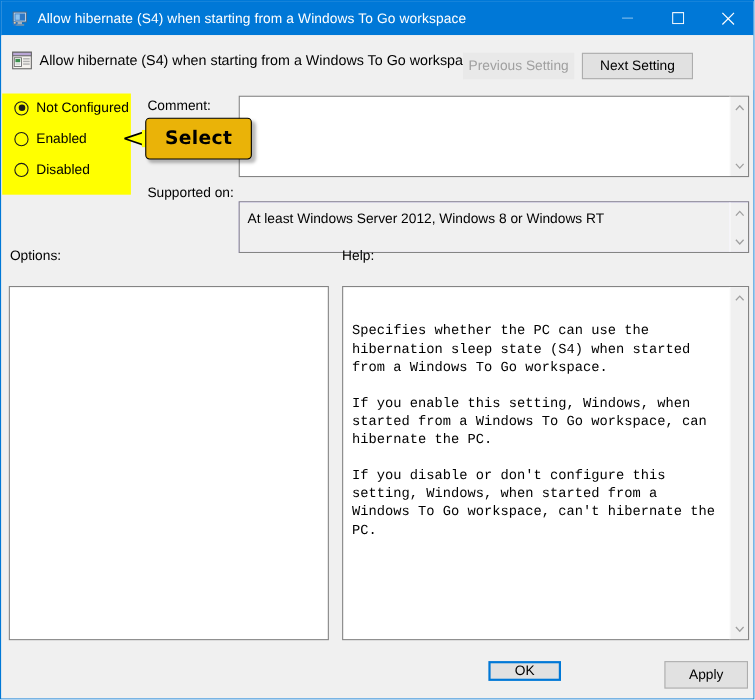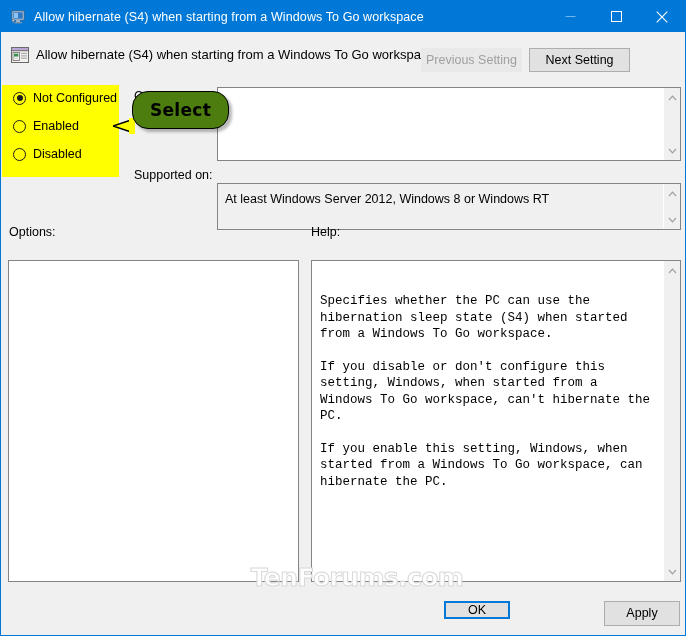--- a/index.html
+++ b/index.html
@@ -154,25 +154,25 @@
   .radio-label {
     margin-left: 7px;
     font-size: 12.5px;
     color: #000000;
     white-space: nowrap;
   }
 
   
   .callout {
     position: absolute;
-    left: 131px; top: 90px;
+    left: 131px; top: 106px;
     width: 97px; height: 38px;
-    background: #4d7c0f;
+    background: #eab308;
     border: 1.5px solid #000000;
-    border-radius: 16px;
+    border-radius: 4px;
     box-sizing: border-box;
     z-index: 6;
     box-shadow: 3px 3px 3px rgba(0,0,0,0.28);
     display: flex;
     align-items: center;
     justify-content: center;
   }
   .callout-text {
     font-family: "DejaVu Sans", sans-serif;
     font-weight: bold;
@@ -426,37 +426,36 @@
     <div class="tb-body">
       <div style="position:absolute;left:8px;top:8px;font-size:12.5px;color:#000;"></div>
     </div>
   </div>
 
   <div class="field-label lbl-help">Help:</div>
   <div class="textbox help-box">
     <div class="tb-body">
       <div class="help-text">
         <p>Specifies whether the PC can use the hibernation sleep state (S4) when started from a Windows To Go workspace.</p>
+        <p>If you enable this setting, Windows, when started from a Windows To Go workspace, can hibernate the PC.</p>
         <p>If you disable or don't configure this setting, Windows, when started from a Windows To Go workspace, can't hibernate the PC.</p>
-        <p>If you enable this setting, Windows, when started from a Windows To Go workspace, can hibernate the PC.</p>
       </div>
     </div>
     <div class="tb-scroll">
       <div class="sb-arrow">
         <svg width="9" height="6" viewBox="0 0 9 6">
             <polyline points="1,5 4.5,1.2 8,5" fill="none" stroke="#a0a0a0" stroke-width="1.2"></polyline>
           </svg>
       </div>
       <div class="sb-arrow">
         <svg width="9" height="6" viewBox="0 0 9 6">
             <polyline points="1,1 4.5,4.8 8,1" fill="none" stroke="#a0a0a0" stroke-width="1.2"></polyline>
           </svg>
       </div>
     </div>
   </div>
 
-  <div class="watermark">TenForums.com</div>
 
   <button class="btn btn-ok">OK</button>
   <button class="btn btn-cancel">Cancel</button>
   <button class="btn btn-apply">Apply</button>
 
 </div>
 
 </body></html>

